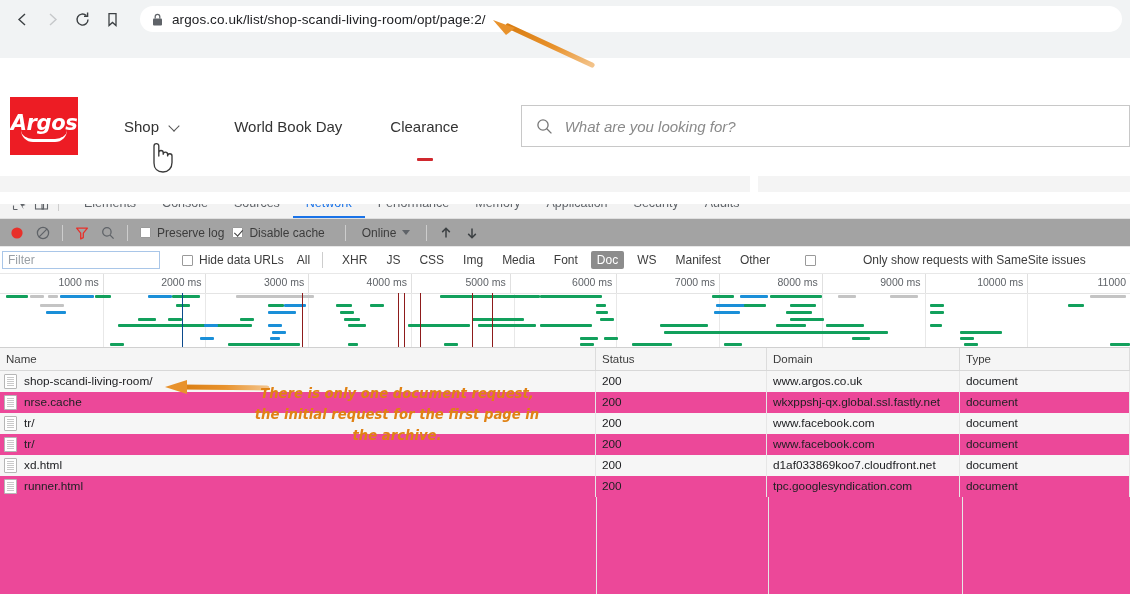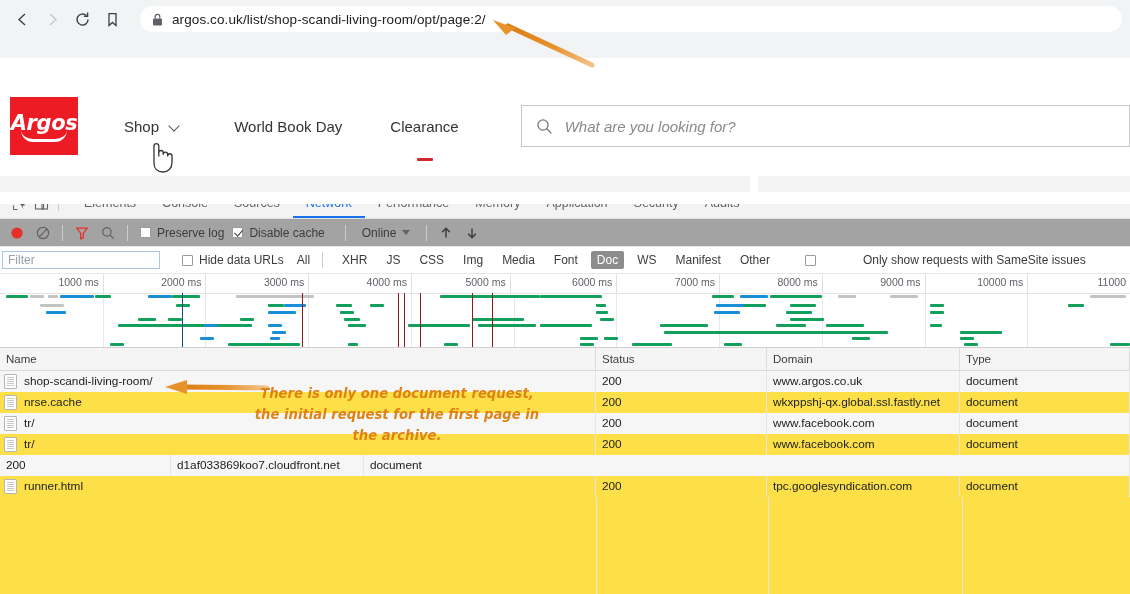--- a/index.html
+++ b/index.html
@@ -149,21 +149,21 @@
   .tick{position:absolute;top:0;height:19px;border-right:1px solid #e0e0e0;}
   .tick span{
     position:absolute;right:4px;top:2px;font-size:10.5px;color:#5f6368;white-space:nowrap;
   }
   .waterfall-ov{position:absolute;left:0;right:0;top:19px;bottom:0;overflow:hidden;}
   .gline{position:absolute;top:0;bottom:0;width:1px;background:#e8e8e8;}
   .obar{position:absolute;height:2.5px;border-radius:1px;}
   .mline{position:absolute;top:0;bottom:0;width:1.2px;}
 
   
-  .table{flex:1;display:flex;flex-direction:column;min-height:0;background:#fde047;}
+  .table{flex:1;display:flex;flex-direction:column;min-height:0;background:#ec4899;}
   .thead{
     height:22px;display:flex;align-items:center;background:#f5f5f5;
     border-bottom:1px solid #d8d8d8;flex:none;
   }
   .th{
     font-size:11.5px;color:#3c3c3c;padding-left:6px;box-sizing:border-box;
     border-right:1px solid #dcdcdc;height:22px;line-height:22px;
   }
   .c-name{width:596px;flex:none;}
   .c-status{width:171px;flex:none;}
@@ -546,20 +546,24 @@
           <div class="row">
             <div class="td c-name">
               <span class="fileicon"></span>
               <span>tr/</span>
             </div>
             <div class="td c-status">200</div>
             <div class="td c-domain">www.facebook.com</div>
             <div class="td c-type">document</div>
           </div>
           <div class="row odd">
+            <div class="td c-name">
+              <span class="fileicon"></span>
+              <span>xd.html</span>
+            </div>
             <div class="td c-status">200</div>
             <div class="td c-domain">d1af033869koo7.cloudfront.net</div>
             <div class="td c-type">document</div>
           </div>
           <div class="row">
             <div class="td c-name">
               <span class="fileicon"></span>
               <span>runner.html</span>
             </div>
             <div class="td c-status">200</div>

